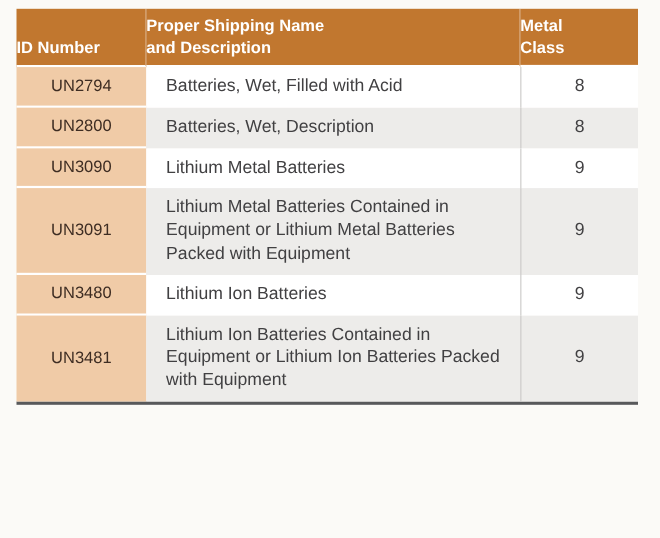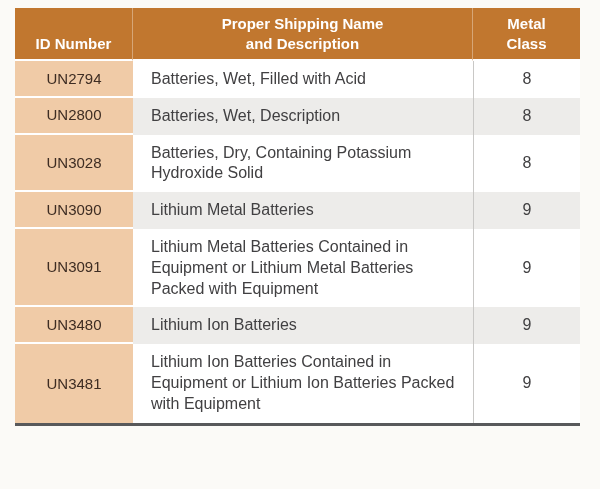--- a/index.html
+++ b/index.html
@@ -28,21 +28,21 @@
     border-bottom: 3px solid var(--bottom-border, #58595b);
   }
   
   thead th {
     background: var(--header-bg, #c1772f);
     color: var(--header-text, #ffffff);
     font-size: 15px;
     font-weight: 700;
     line-height: 1.3;
     height: 45px;
-    text-align: center;
+    text-align: left;
     vertical-align: middle;
     padding: 0;
     border-bottom: 2px solid #ffffff;
   }
   thead th.id-h {
     vertical-align: bottom;
     padding-bottom: 6px;
     border-right: 1px solid rgba(255,255,255,0.35);
   }
   thead th.name-h {
@@ -115,25 +115,20 @@
     <td class="id-cell">UN2794</td>
     <td class="name-cell">Batteries, Wet, Filled with Acid</td>
     <td class="hazard-cell">8</td>
   </tr>
         <tr>
     <td class="id-cell">UN2800</td>
     <td class="name-cell">Batteries, Wet, Description</td>
     <td class="hazard-cell">8</td>
   </tr>
         <tr>
-    <td class="id-cell">UN3028</td>
-    <td class="name-cell">Batteries, Dry, Containing Potassium Hydroxide Solid</td>
-    <td class="hazard-cell">8</td>
-  </tr>
-        <tr>
     <td class="id-cell">UN3090</td>
     <td class="name-cell">Lithium Metal Batteries</td>
     <td class="hazard-cell">9</td>
   </tr>
         <tr>
     <td class="id-cell">UN3091</td>
     <td class="name-cell">Lithium Metal Batteries Contained in Equipment or Lithium Metal Batteries Packed with Equipment</td>
     <td class="hazard-cell">9</td>
   </tr>
         <tr>

